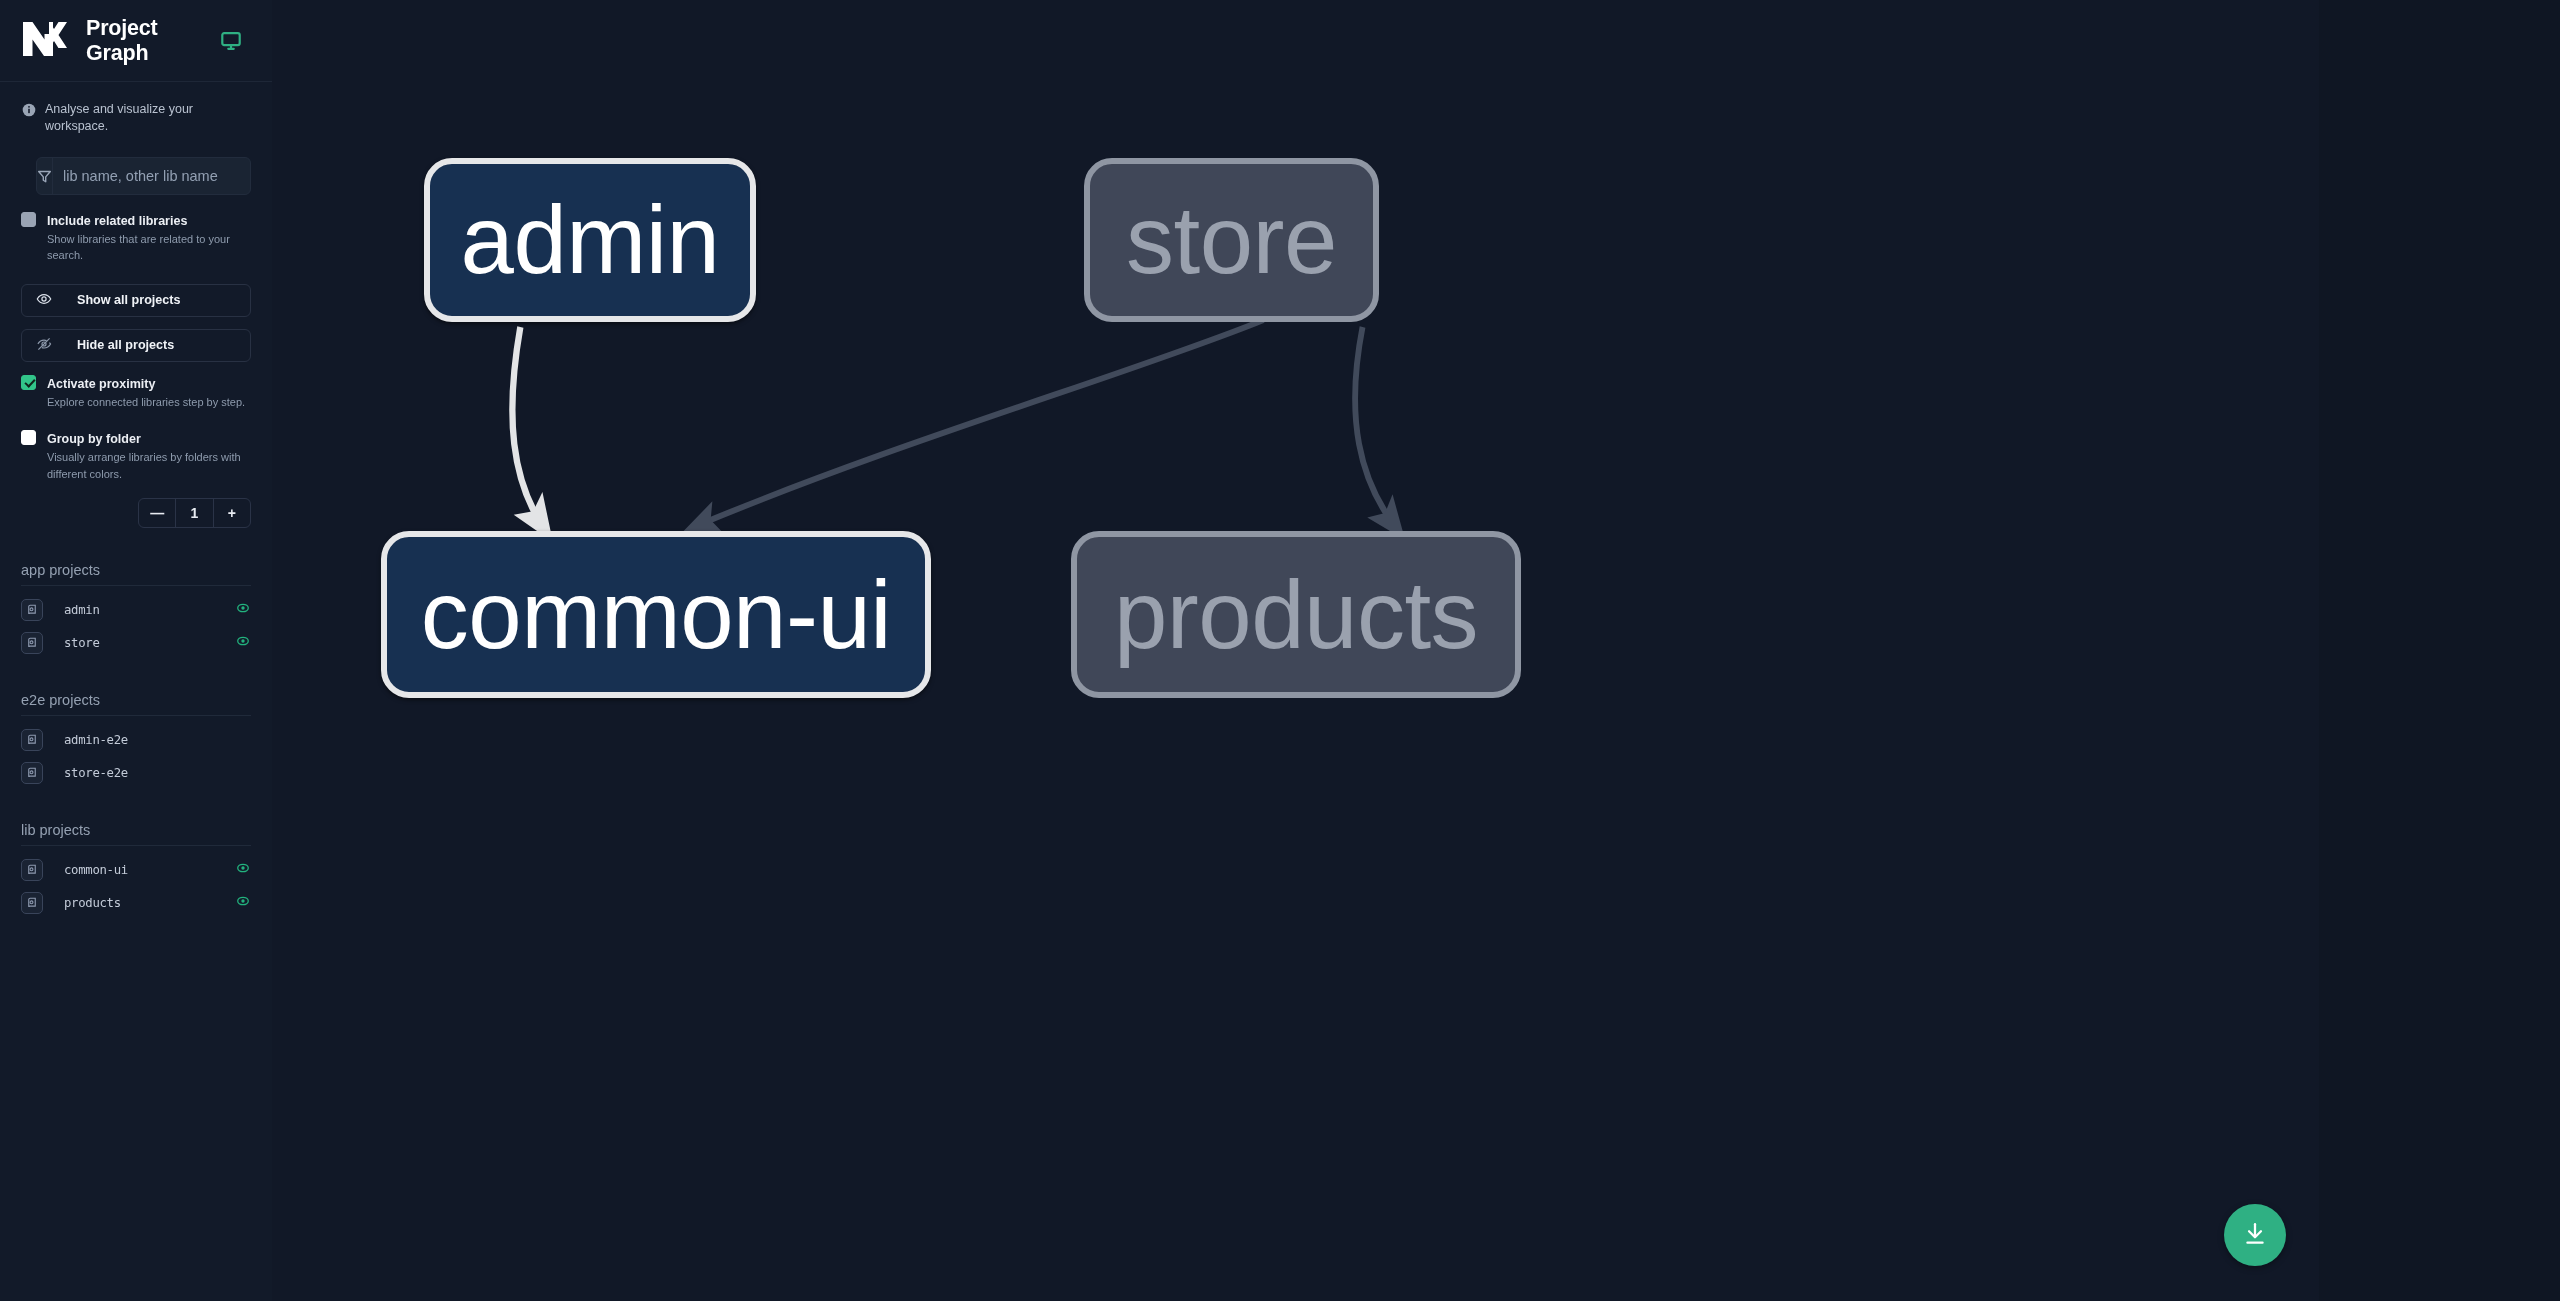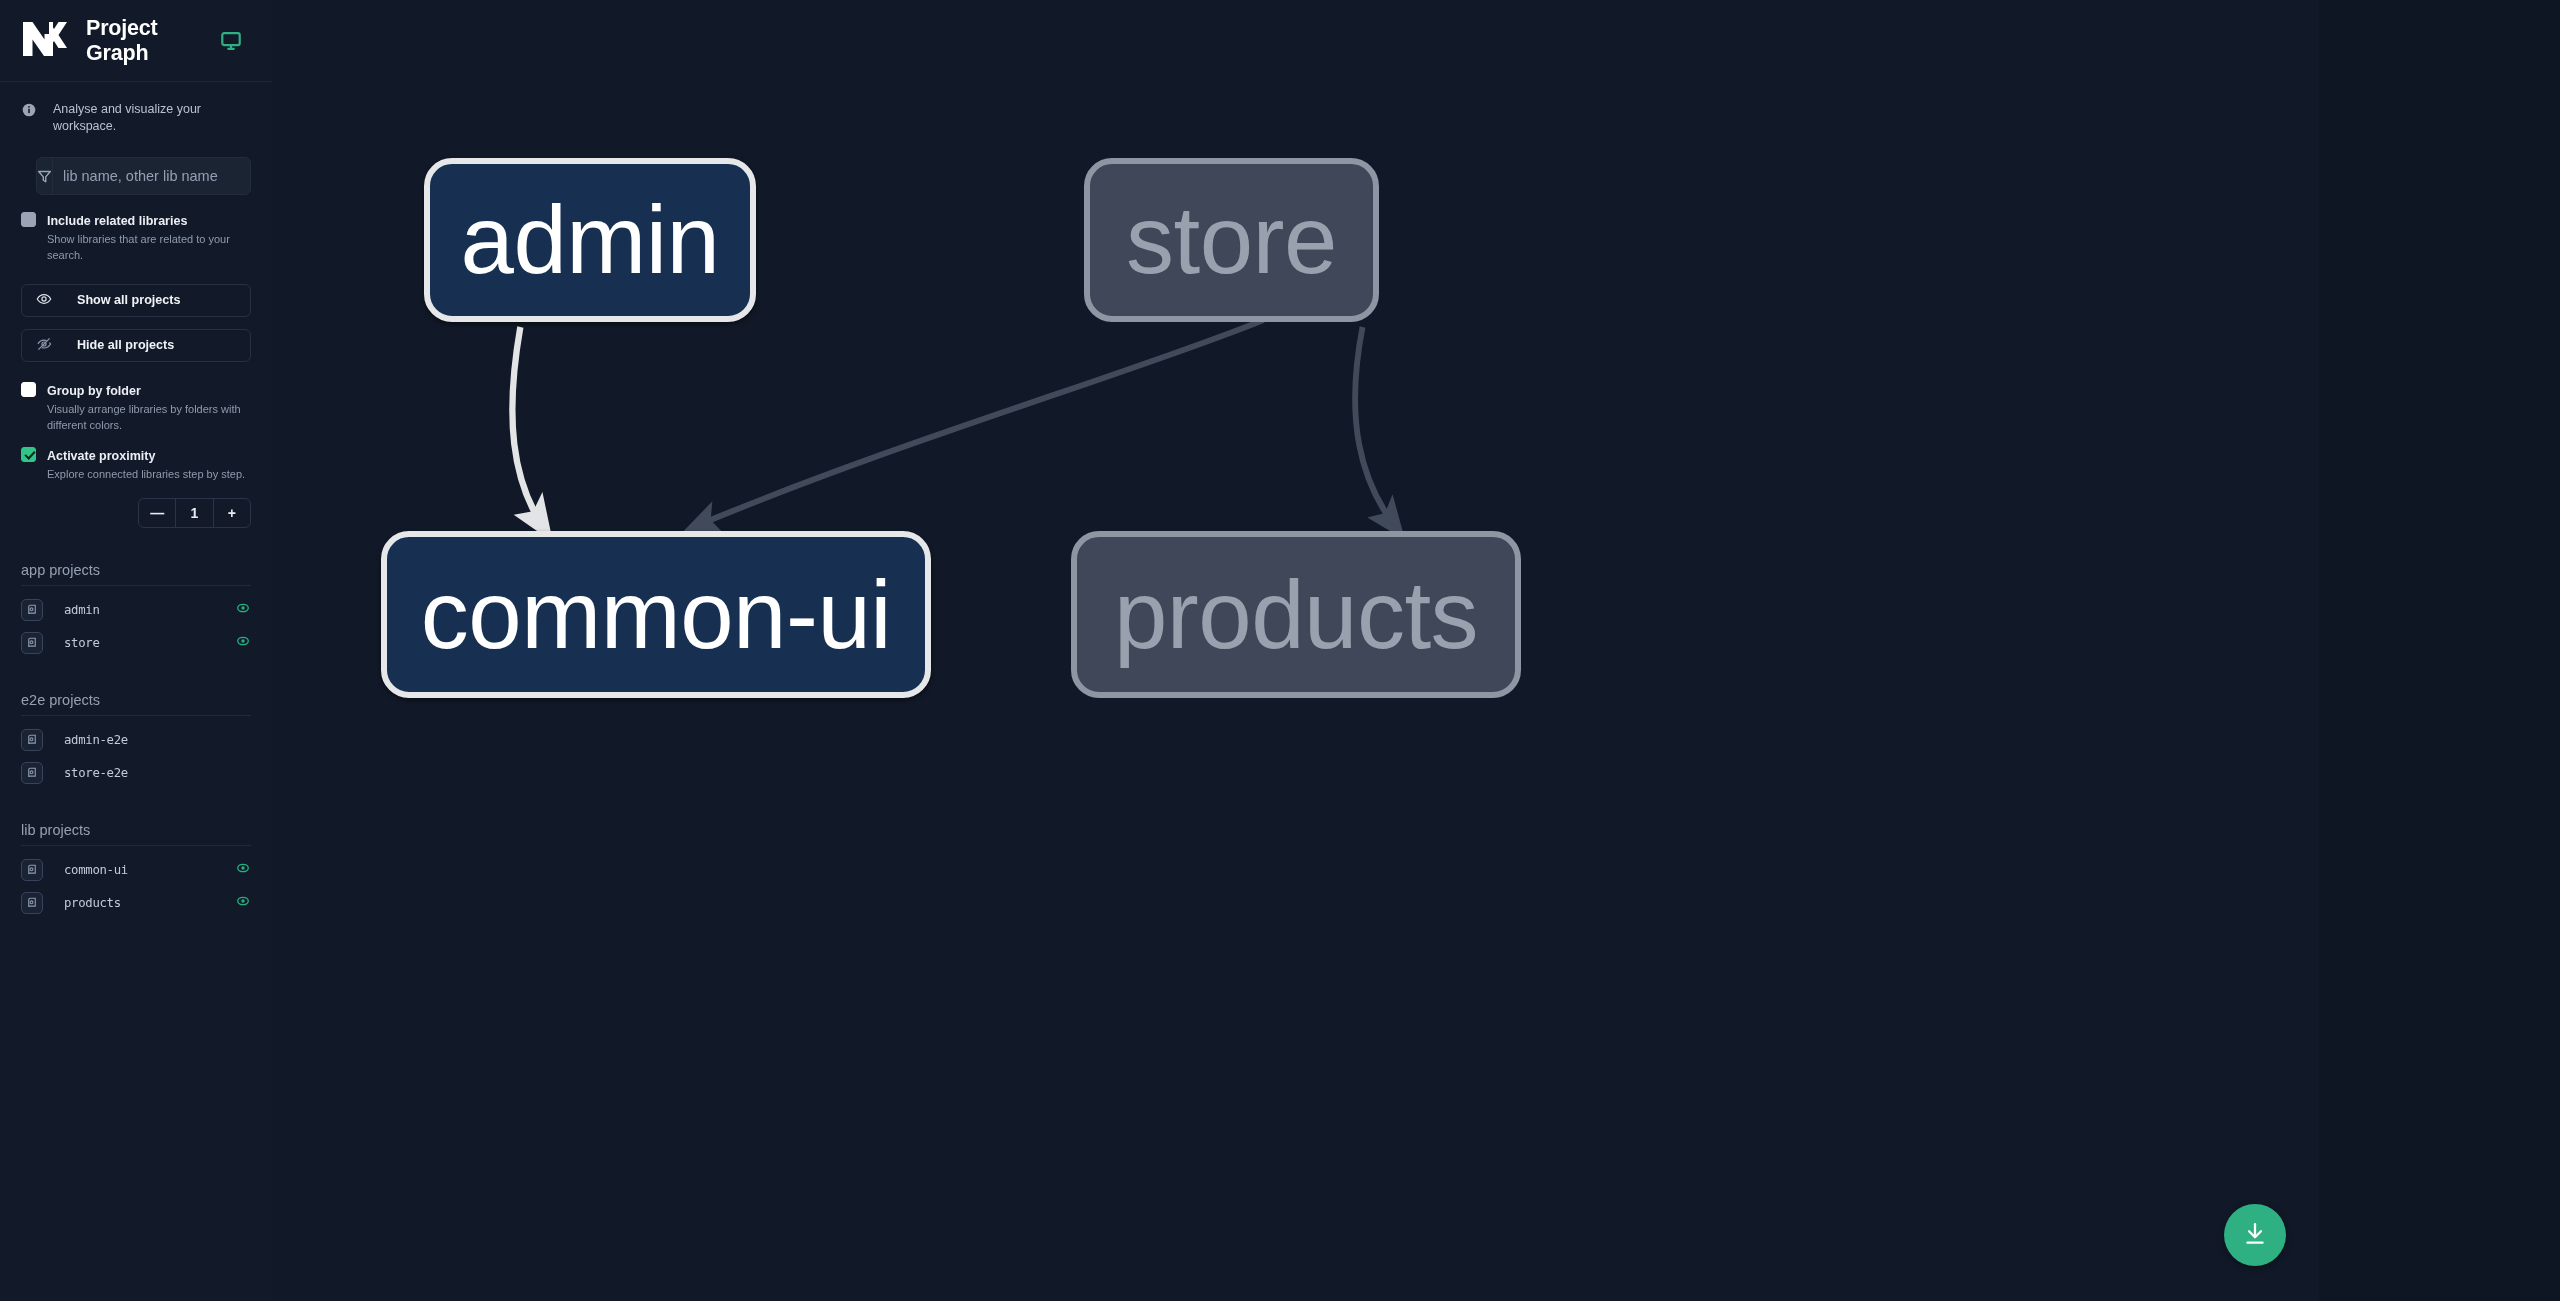--- a/index.html
+++ b/index.html
@@ -31,21 +31,21 @@
   .sb-title {
     color: #ffffff;
     font-size: 21.5px;
     font-weight: 700;
     letter-spacing: -0.2px;
     margin-left: 19px;
   }
   .monitor-icon { margin-left: 18px; width: 22px; height: 22px; display:block; }
 
   .sb-tagline {
-    display:flex; align-items:flex-start; gap:17px;
+    display:flex; align-items:flex-start; gap:9px;
     padding: 19px 22px 0 22px;
   }
   .info-icon { width: 14px; height: 14px; flex:0 0 auto; margin-top:2px; }
   .sb-tagline span { color:#b9c2d0; font-size: 12.5px; line-height: 17px; }
 
   .search-wrap {
     margin: 22px 21px 0 36px;
     height: 38px;
     background: #1a2433;
     border: 1px solid #222c3d;
@@ -245,33 +245,33 @@
       <span>
         <svg viewBox="0 0 20 20" fill="none" stroke="#8d99ab" stroke-width="1.5">
           <path d="M2.4 9.8S5.2 5.1 10 5.1c1.2 0 2.3.3 3.2.7M16.8 8.2c.9.9 1.4 1.8 1.4 1.8S15.3 15 10 15c-1 0-1.9-.2-2.7-.5"></path>
           <circle cx="10" cy="10" r="2.5"></circle>
           <line x1="3" y1="17" x2="17" y2="3"></line>
         </svg>
       </span>
       <span>Hide all projects</span>
     </button>
 
+    <div class="opt-row" style="margin-top:12px">
+      <span class="cbx checked"></span>
+      <span class="opt-text">
+        <span class="opt-title">Activate proximity</span>
+        <div class="opt-sub">Explore connected libraries step by step.</div>
+      </span>
+    </div>
+
     <div class="opt-row" style="margin-top:19px">
       <span class="cbx white"></span>
       <span class="opt-text">
         <span class="opt-title">Group by folder</span>
         <div class="opt-sub">Visually arrange libraries by folders with different colors.</div>
-      </span>
-    </div>
-
-    <div class="opt-row" style="margin-top:12px">
-      <span class="cbx checked"></span>
-      <span class="opt-text">
-        <span class="opt-title">Activate proximity</span>
-        <div class="opt-sub">Explore connected libraries step by step.</div>
       </span>
     </div>
 
     <div class="stepper">
       <div>—</div>
       <div class="mid">1</div>
       <div>+</div>
     </div>
 
     <div style="height:34px"></div>

